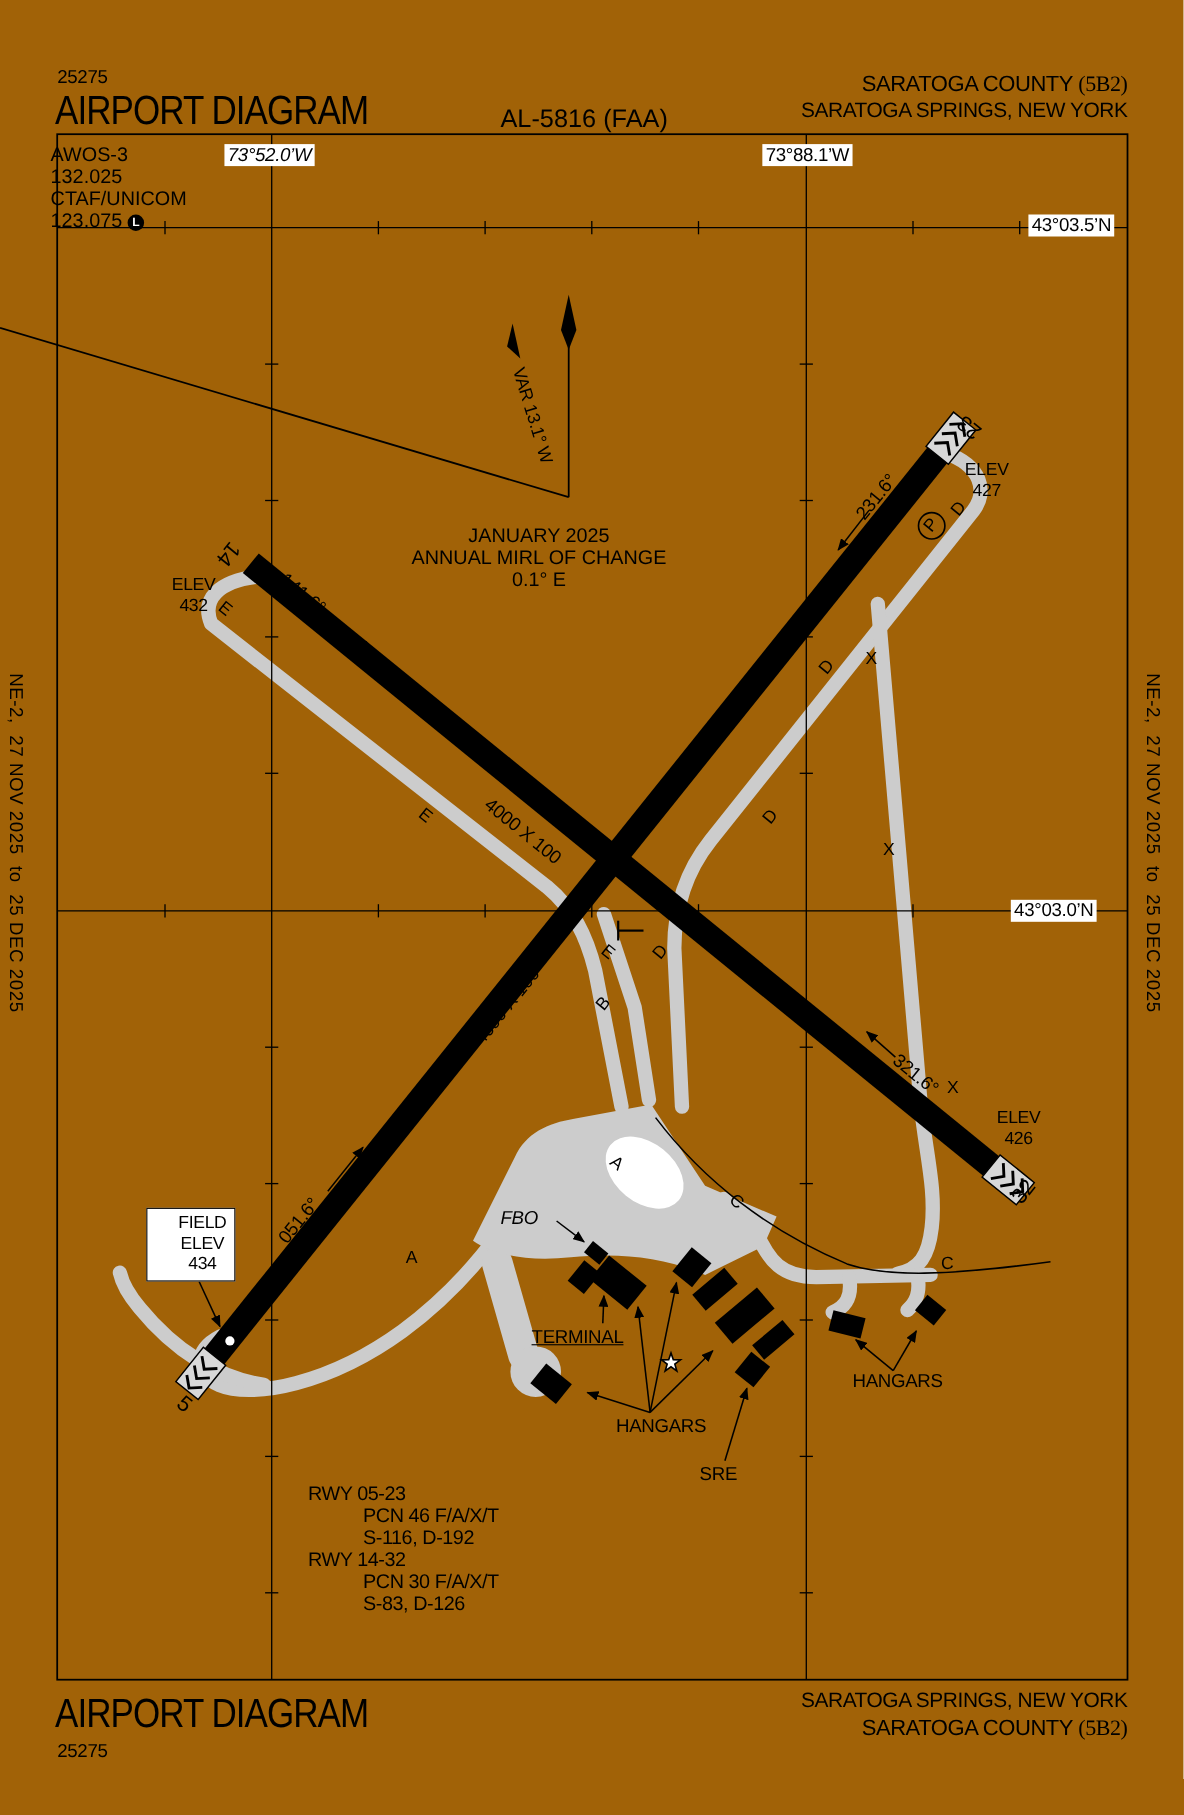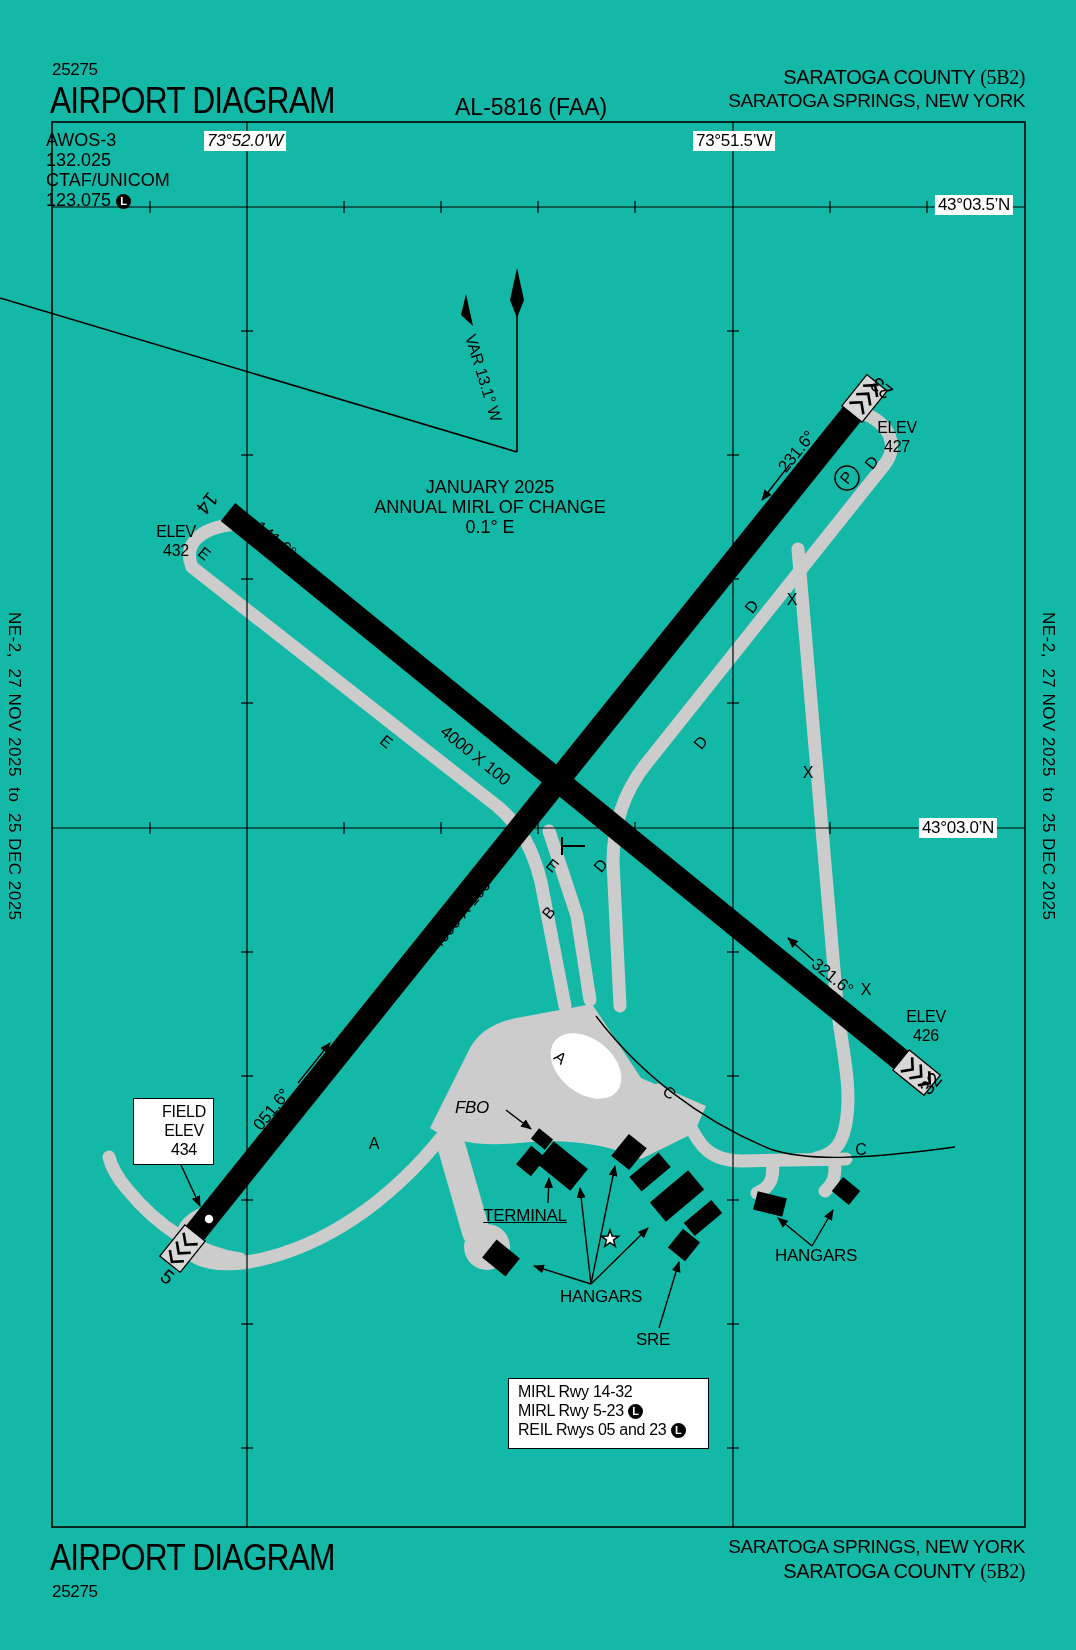--- a/index.html
+++ b/index.html
@@ -1,16 +1,16 @@
 <!DOCTYPE html>
 <html><head>
 <meta charset="utf-8">
 <style>
   html,body{margin:0;padding:0;background:#fff;}
-  .page{position:relative;width:1076px;height:1650px;background:#14b8a6;overflow:hidden;
+  .page{position:relative;width:1076px;height:1650px;background:#a16207;overflow:hidden;
         font-family:"Liberation Sans",sans-serif;color:#000;}
   svg{position:absolute;left:0;top:0;}
   .abs{position:absolute;white-space:nowrap;}
   .ctr{transform:translate(-50%,-50%);}
   .lbl{position:absolute;white-space:nowrap;font-size:17px;letter-spacing:-0.3px;}
   .wbg{background:#fff;padding:0 3px;}
   .big-title{font-size:37px;letter-spacing:-1px;transform:scaleX(0.86);transform-origin:left center;}
   .small-code{font-size:17px;letter-spacing:-0.3px;}
   .hdr-right{font-size:20px;text-align:right;letter-spacing:-0.4px;}
   .serif{font-family:"Liberation Serif",serif;}
@@ -173,21 +173,21 @@
   <div class="margin-note" style="left:1038px;top:612px;">NE-2,  27 NOV 2025  to  25 DEC 2025</div>
 
   <div class="abs" style="left:46px;top:130px;font-size:18px;line-height:20px;">
     <div>AWOS-3</div>
     <div>132.025</div>
     <div>CTAF/UNICOM</div>
     <div><span>123.075</span> <span class="circ-l">L</span></div>
   </div>
 
   <div class="lbl wbg ctr" style="left:245px;top:141px;font-style:italic;">73°52.0’W</div>
-  <div class="lbl wbg ctr" style="left:734px;top:141px;">73°51.5’W</div>
+  <div class="lbl wbg ctr" style="left:734px;top:141px;">73°88.1’W</div>
   <div class="lbl wbg ctr" style="left:974px;top:205px;">43°03.5’N</div>
   <div class="lbl wbg ctr" style="left:958px;top:828px;">43°03.0’N</div>
 
   <div class="lbl ctr" style="left:483px;top:378px;font-size:16px;transform:translate(-50%,-50%) rotate(73deg);">VAR 13.1° W</div>
   <div class="abs ctr" style="left:490px;top:487px;font-size:18px;text-align:center;">JANUARY 2025</div>
   <div class="abs ctr" style="left:490px;top:507px;font-size:18px;text-align:center;">ANNUAL MIRL OF CHANGE</div>
   <div class="abs ctr" style="left:490px;top:527px;font-size:18px;text-align:center;">0.1° E</div>
 
   <div class="lbl rwy-num ctr" style="left:207px;top:503px;transform:translate(-50%,-50%) rotate(129deg);">14</div>
   <div class="lbl rwy-num ctr" style="left:931px;top:1084px;transform:translate(-50%,-50%) rotate(-51deg);">32</div>
@@ -237,25 +237,28 @@
   <div class="lbl tw ctr" style="left:669px;top:1093px;transform:translate(-50%,-50%) rotate(39deg);">C</div>
   <div class="lbl tw ctr" style="left:861px;top:1150px;">C</div>
   <div class="lbl tw ctr" style="left:847px;top:478px;transform:translate(-50%,-50%) rotate(-51deg);">P</div>
 
   <div class="abs fac" style="left:455px;top:1098px;font-style:italic;">FBO</div>
   <div class="abs fac ctr" style="left:525px;top:1216px;text-decoration:underline;">TERMINAL</div>
   <div class="abs fac ctr" style="left:601px;top:1297px;">HANGARS</div>
   <div class="abs fac ctr" style="left:816px;top:1256px;">HANGARS</div>
   <div class="abs fac ctr" style="left:653px;top:1340px;">SRE</div>
 
-
-  <div class="box" style="left:508px;top:1378px;width:190px;height:66px;padding:3px 0 0 9px;font-size:16px;line-height:19px;letter-spacing:-0.3px;">
-    <div>MIRL Rwy 14-32</div>
-    <div><span>MIRL Rwy 5-23 </span><span class="circ-l">L</span></div>
-    <div><span>REIL Rwys 05 and 23 </span><span class="circ-l">L</span></div>
-  </div>
+  <div class="abs datablock" style="left:280px;top:1348px;">
+    <div>RWY 05-23</div>
+    <div style="padding-left:50px;">PCN 46 F/A/X/T</div>
+    <div style="padding-left:50px;">S-116, D-192</div>
+    <div>RWY 14-32</div>
+    <div style="padding-left:50px;">PCN 30 F/A/X/T</div>
+    <div style="padding-left:50px;">S-83, D-126</div>
+  </div>
+
 
   <div class="abs big-title" style="left:50px;top:1537px;">AIRPORT DIAGRAM</div>
   <div class="abs small-code" style="left:52px;top:1582px;">25275</div>
   <div class="abs hdr-right" style="right:51px;top:1536px;font-size:19px;">SARATOGA SPRINGS, NEW YORK</div>
   <div class="abs hdr-right" style="right:51px;top:1560px;"><span>SARATOGA COUNTY </span><span class="serif">(5B2)</span></div>
 
 </div>
 
 </body></html>

